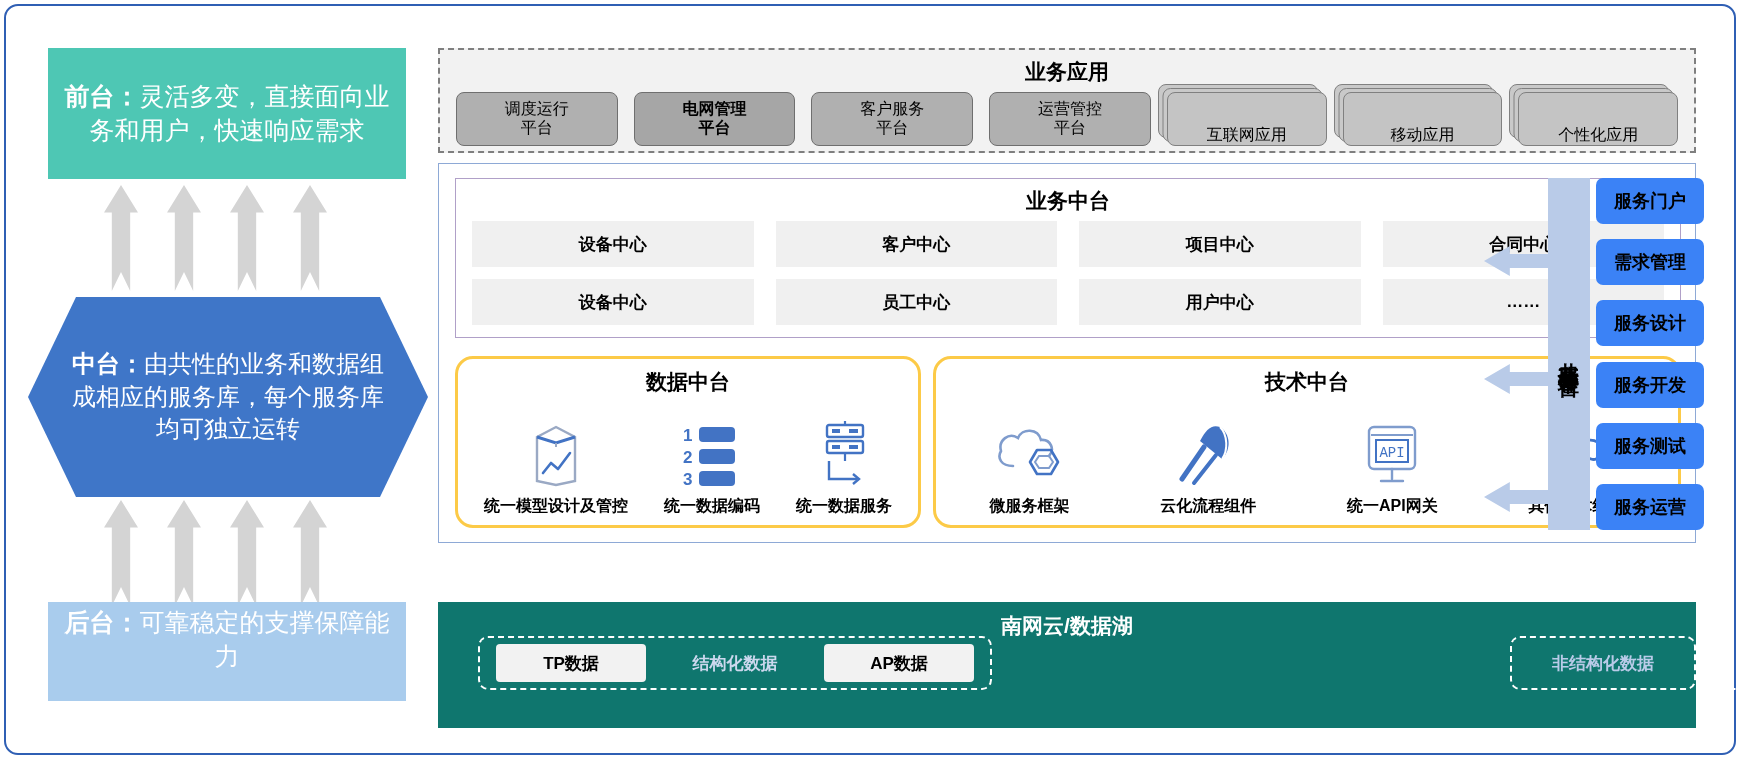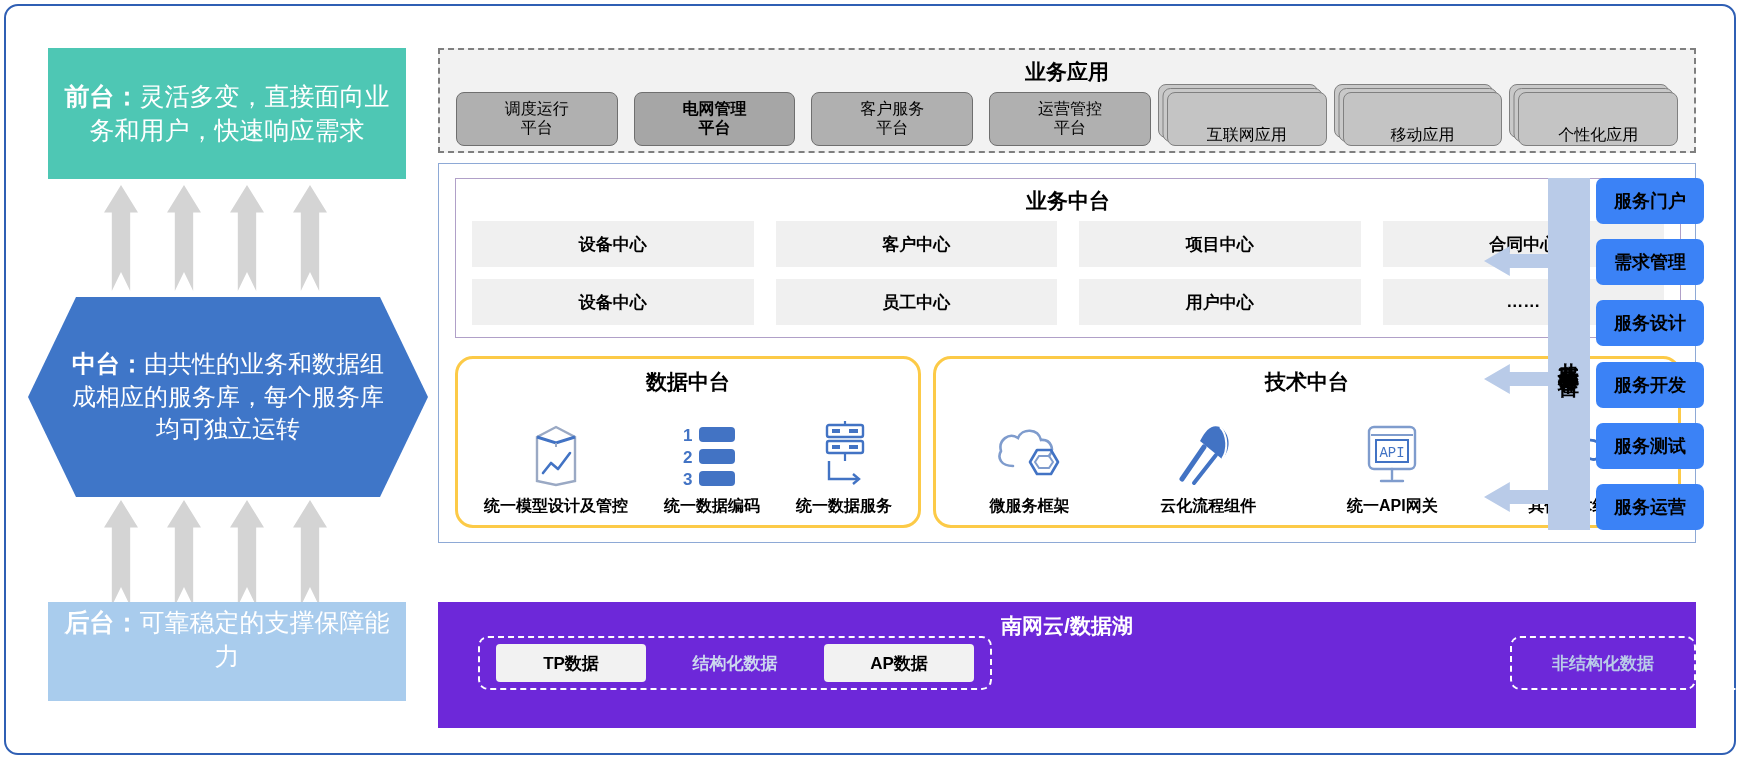--- a/index.html
+++ b/index.html
@@ -136,21 +136,21 @@
   }
   .svc-btn{
     height:46px;background:#3b82f6;border-radius:7px;
     display:flex;align-items:center;justify-content:center;
     font-size:18px;font-weight:bold;color:#000;
   }
 
   
   .cloud{
     position:absolute;left:438px;top:602px;width:1258px;height:126px;
-    background:#6d28d9;box-sizing:border-box;padding-left:44px;
+    background:#0f766e;box-sizing:border-box;padding-left:44px;
   }
   .cloud-title{
     position:absolute;left:0;right:0;top:10px;text-align:center;
     font-size:21px;font-weight:bold;color:#ffffff;
   }
   .dash-grp{
     position:absolute;top:34px;height:54px;
     border:2px dashed #ffffff;border-radius:10px;box-sizing:border-box;
     display:flex;align-items:center;gap:14px;padding:0 16px;
   }

